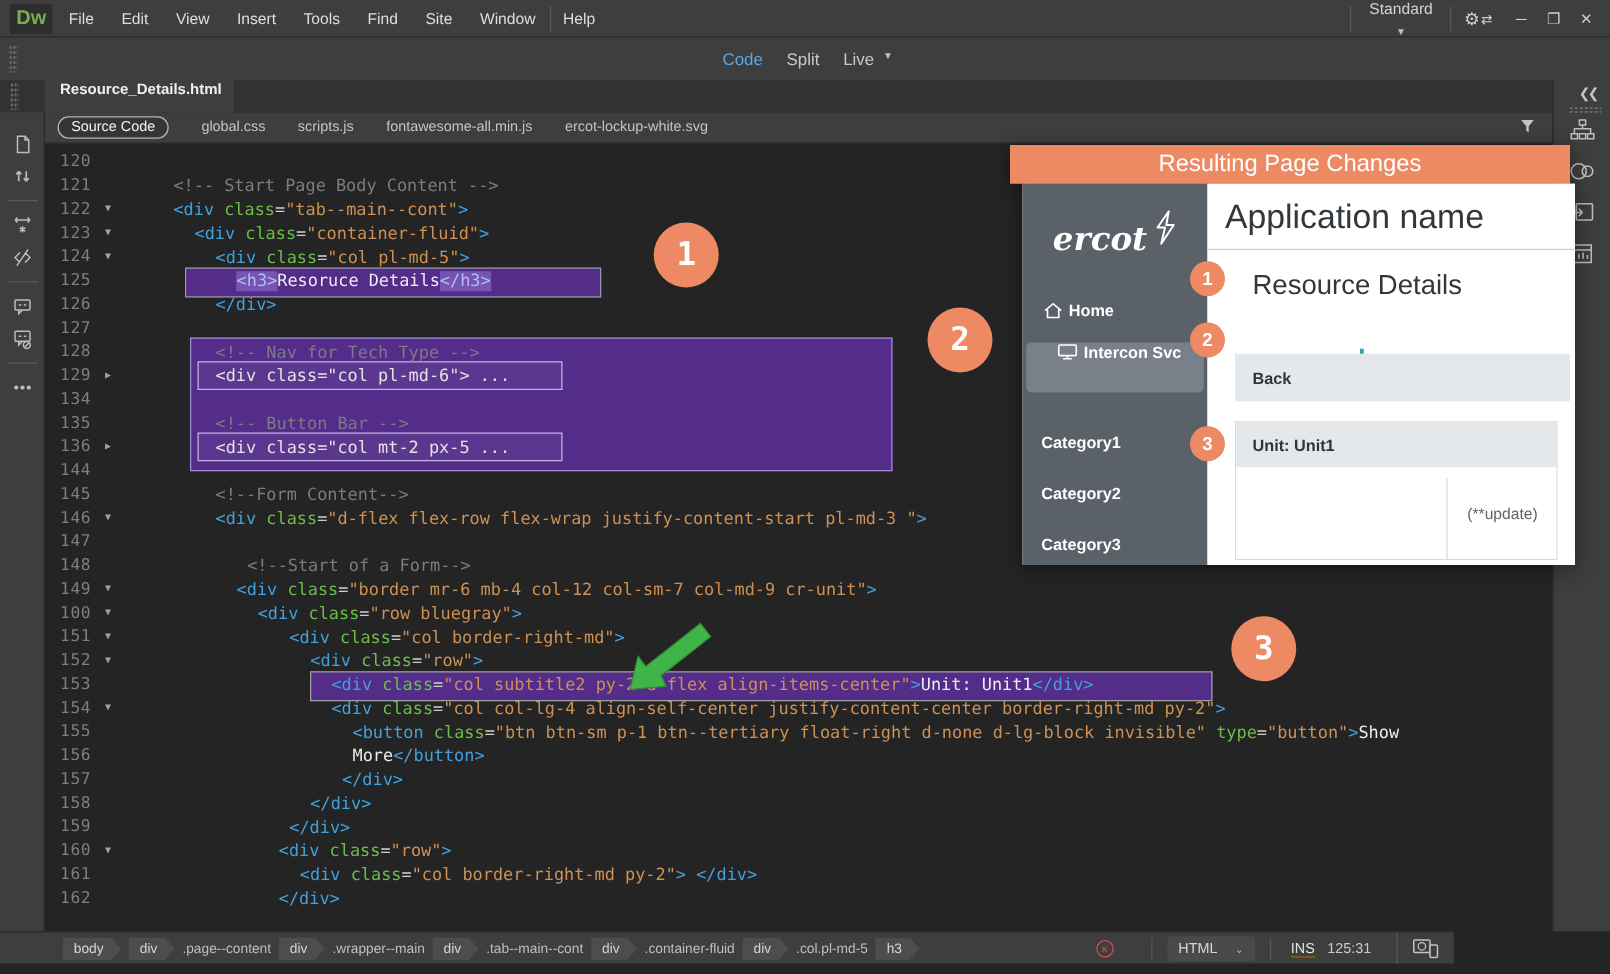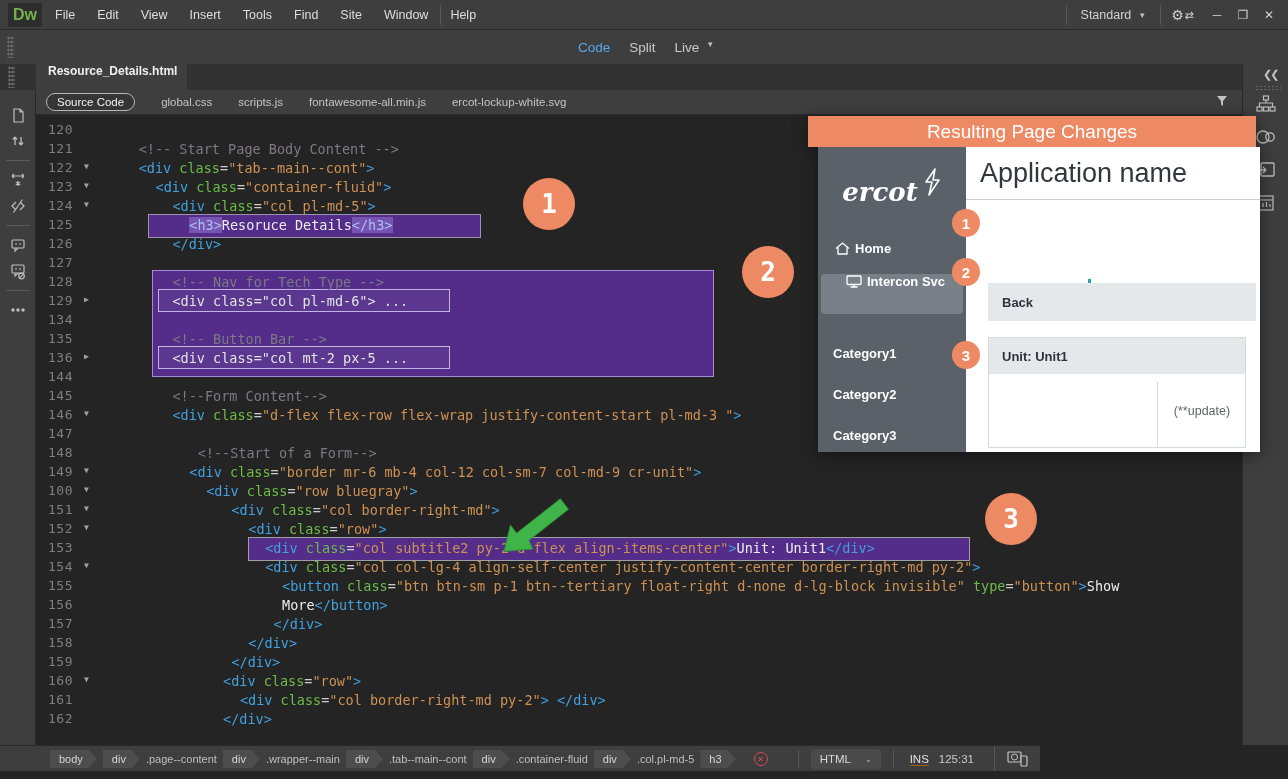--- a/index.html
+++ b/index.html
@@ -9,21 +9,21 @@
   
   .titlebar{position:absolute;left:0;top:0;width:1288px;height:30px;background:#3e3e3e;
             border-bottom:1px solid #2a2a2a;display:flex;align-items:center;}
   .dw-logo{position:absolute;left:8px;top:3px;width:34px;height:24px;background:#2d2d2d;
            color:#76b14e;font-weight:bold;font-size:16px;display:flex;align-items:center;justify-content:center;}
   .menus{position:absolute;left:44px;top:0;height:30px;display:flex;align-items:center;}
   .menu-item{padding:0 11px;font-size:12.5px;color:#dedede;cursor:default;}
   .menu-sep{position:absolute;left:440px;top:5px;width:1px;height:20px;background:#585858;}
   .tb-right{position:absolute;right:6px;top:0;height:30px;display:flex;align-items:center;gap:10px;}
   .tb-vsep{width:1px;height:20px;background:#585858;}
-  .workspace{display:flex;align-items:center;gap:7px;font-size:12.5px;color:#d2d2d2;padding:0 4px;}
+  .workspace{display:flex;align-items:center;gap:7px;font-size:12.5px;color:#d2d2d2;padding:0 4px;flex-direction:column;}
   .caret{font-size:8px;color:#bdbdbd;}
   .sync{font-size:14px;color:#cfcfcf;display:flex;align-items:center;gap:1px;}
   .winbtns{display:flex;align-items:center;}
   .winbtn{width:26px;height:22px;display:flex;align-items:center;justify-content:center;
           color:#cfcfcf;font-size:12px;}
   
   .viewbar{position:absolute;left:0;top:30px;width:1288px;height:34px;background:#3e3e3e;}
   .grip{position:absolute;width:7px;height:22px;
         background-image:radial-gradient(#6a6a6a 1px, transparent 1.2px);background-size:3px 4px;}
   .modes{position:absolute;left:578px;top:0;height:34px;display:flex;align-items:center;gap:19px;}
@@ -115,21 +115,21 @@
   .ov-unitbody{position:relative;height:73px;background:#fff;}
   .ov-unitdiv{position:absolute;left:168px;top:8px;width:1px;height:65px;background:#d7dadc;}
   .ov-update{position:absolute;left:169px;top:0;width:88px;height:73px;display:flex;align-items:center;
              justify-content:center;font-size:12.5px;color:#5f6468;}
   .ov-badge{position:absolute;width:28px;height:28px;border-radius:50%;background:#ee8a63;color:#fff;
             font-size:15px;font-weight:bold;display:flex;align-items:center;justify-content:center;z-index:11;}
   .ob1{left:144px;top:93px;}
   .ob2{left:144px;top:142px;}
   .ob3{left:144px;top:225px;}
   
-  .statusbar{position:absolute;left:0;top:745px;width:1040px;height:26px;background:#3e3e3e;
+  .statusbar{position:absolute;left:0;top:745px;width:1163px;height:26px;background:#3e3e3e;
              border-top:1px solid #2a2a2a;display:flex;align-items:center;}
   .crumbs{position:absolute;left:50px;top:0;height:26px;display:flex;align-items:center;gap:6px;}
   .crumb-tag{background:#4d4d4d;color:#d5d5d5;font-size:11px;padding:3px 14px 3px 9px;
              clip-path:polygon(0 0,calc(100% - 8px) 0,100% 50%,calc(100% - 8px) 100%,0 100%);}
   .crumb-cls{color:#bfbfbf;font-size:11px;}
   .sb-right{position:absolute;right:0;top:0;height:26px;display:flex;align-items:center;}
   .err-icn{width:14px;height:14px;border:1.4px solid #d64c4c;border-radius:50%;color:#d64c4c;
            font-size:8px;display:flex;align-items:center;justify-content:center;margin-right:18px;}
   .sb-vsep{width:1px;height:18px;background:#575757;margin:0 12px;}
   .doctype-dd{background:#4a4a4a;border-radius:3px;height:20px;display:flex;align-items:center;
@@ -520,20 +520,21 @@
             </div>
           </div>
         <div id="ov-cats">
             <div class="ov-cat" style="top: 199px;">Category1</div>
             <div class="ov-cat" style="top: 240px;">Category2</div>
             <div class="ov-cat" style="top: 281px;">Category3</div>
           </div>
       </div>
       <div class="ov-main">
         <div class="ov-apptitle">Application name</div>
+        <div class="ov-pagetitle">Resource Details</div>
         <div class="ov-techrow" id="ov-techrow">
             <span>Tech 1</span>
             <span class="ov-gear">⚙</span>
             <span class="ov-tech-div"></span>
             <span>Tech 2</span>
             <span class="ov-gear">⚙</span>
           </div>
         <div class="ov-backbar">Back</div>
         <div class="ov-unitbox">
           <div class="ov-unitbar">Unit: Unit1</div>

